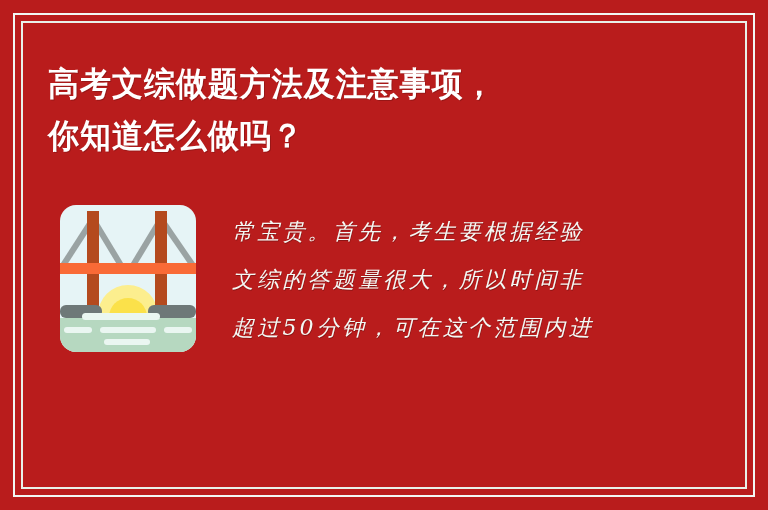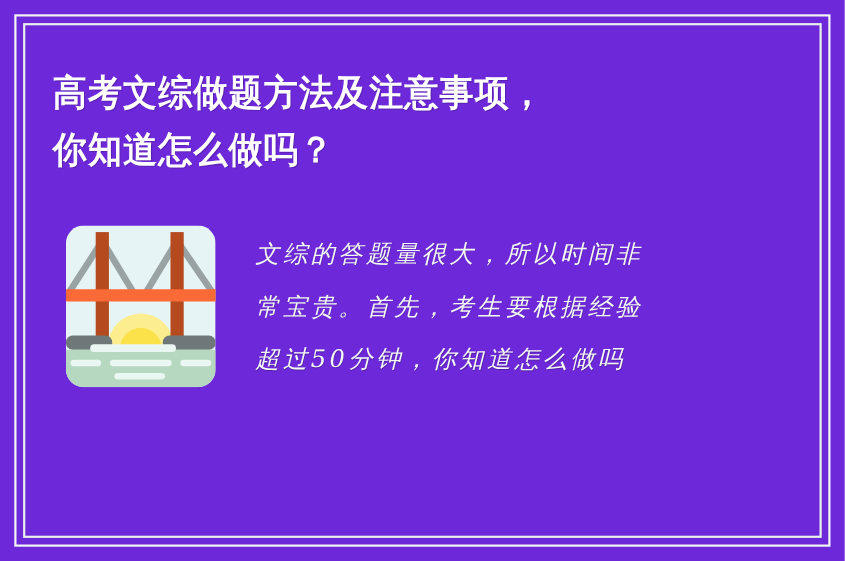--- a/index.html
+++ b/index.html
@@ -10,21 +10,21 @@
     width: 768px;
     height: 510px;
     overflow: hidden;
     font-family: "DejaVu Sans", "Liberation Sans", sans-serif;
   }
 
   #poster {
     position: relative;
     width: 768px;
     height: 510px;
-    background: #6d28d9;
+    background: #b91c1c;
     box-sizing: border-box;
   }
 
   
   .frame-outer {
     position: absolute;
     left: 13px;
     top: 13px;
     right: 13px;
     bottom: 13px;
@@ -142,18 +142,18 @@
           <rect x="4" y="122" width="28" height="6" rx="3"></rect>
           <rect x="40" y="122" width="56" height="6" rx="3"></rect>
           <rect x="104" y="122" width="28" height="6" rx="3"></rect>
           <rect x="44" y="134" width="46" height="6" rx="3"></rect>
         </g>
       </g>
     </svg>
   </div>
 
   <div class="body-block">
+    <div class="body-line">常宝贵。首先，考生要根据经验</div>
     <div class="body-line">文综的答题量很大，所以时间非</div>
-    <div class="body-line">常宝贵。首先，考生要根据经验</div>
-    <div class="body-line">超过50分钟，你知道怎么做吗</div>
+    <div class="body-line">超过50分钟，可在这个范围内进</div>
   </div>
 
 </div>
 
 </body></html>

